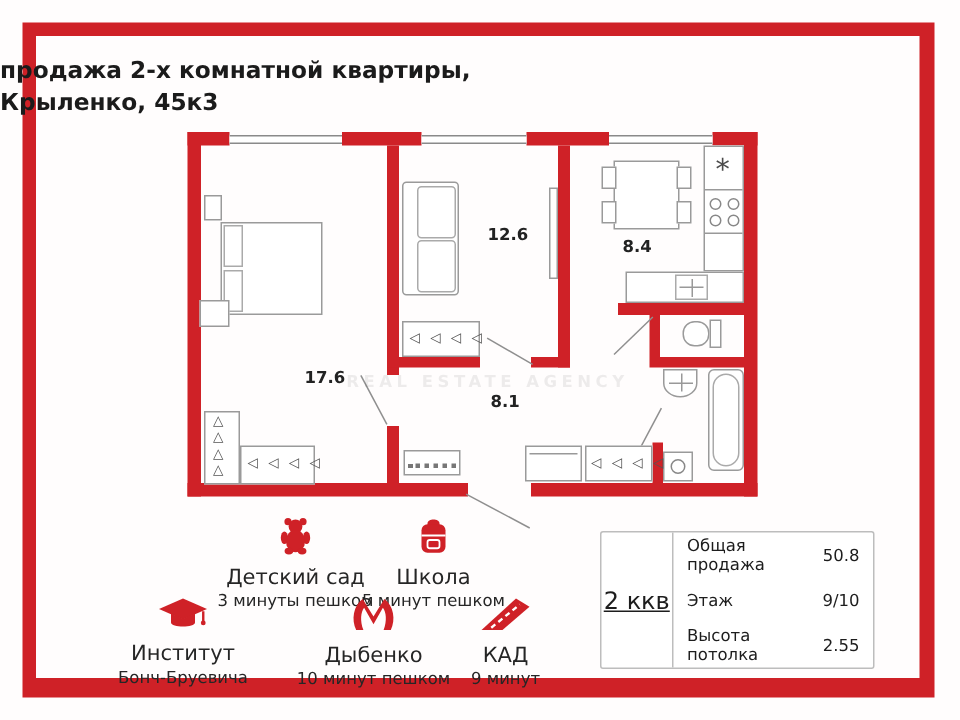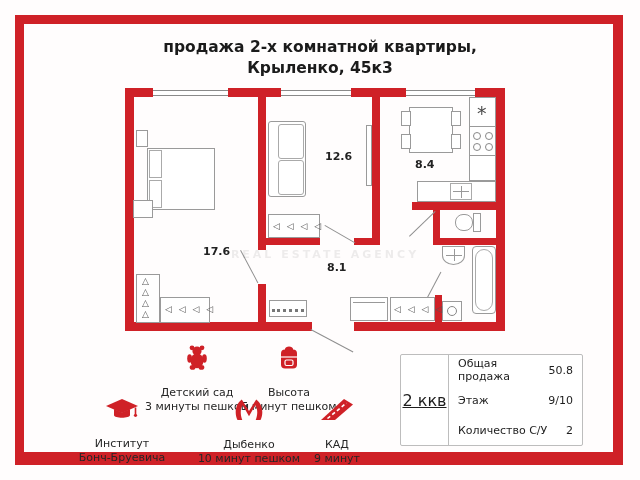--- a/index.html
+++ b/index.html
@@ -6,21 +6,21 @@
   body{
     width:640px;height:480px;position:relative;overflow:hidden;
     background:#fffdfd;font-family:"DejaVu Sans","Liberation Sans",sans-serif;
   }
   .frame{
     position:absolute;left:15px;top:15px;width:608px;height:450px;
     border:9px solid #cf2127;border-bottom-width:13px;border-right-width:10px;
     box-sizing:border-box;pointer-events:none;
   }
   .title{
-    position:absolute;top:37px;left:0;width:640px;text-align:center;
+    position:absolute;top:37px;left:0;width:640px;text-align:left;
     font-weight:bold;font-size:15.5px;line-height:1.35;color:#1b1b1b;
   }
   
   .plan{position:absolute;left:125px;top:88px;width:380px;height:265px;}
   .w{position:absolute;background:#cf2127;}
   .win{position:absolute;top:2px;height:4px;background:#fff;border-top:1px solid #8a8a8a;border-bottom:1px solid #8a8a8a;}
   .f{position:absolute;border:1px solid #9a9a9a;background:#fff;box-sizing:border-box;}
   .fi{position:absolute;border:1px solid #aaa;background:#fff;box-sizing:border-box;}
   .swing{position:absolute;border-top:1px solid #8f8f8f;transform-origin:0 0;height:0;}
   .area{position:absolute;font-size:11px;font-weight:600;color:#222;}
@@ -30,21 +30,21 @@
   .vent{position:absolute;font-size:19px;color:#4a4a4a;line-height:1;}
   .cross-h{position:absolute;border-top:1px solid #999;}
   .cross-v{position:absolute;border-left:1px solid #999;}
   .watermark{
     position:absolute;left:95px;top:160px;width:210px;text-align:center;
     font-size:11px;letter-spacing:3px;color:#555;opacity:0.10;font-weight:bold;
   }
   .radiator{position:absolute;border-bottom:3px dotted #777;}
   
   .poi{position:absolute;display:flex;flex-direction:column;align-items:center;color:#262626;}
-  .poi .t1{font-size:11px;line-height:1.3;margin-top:12px;}
+  .poi .t1{font-size:14px;line-height:1.3;margin-top:2px;}
   .poi .t2{font-size:11px;line-height:1.25;}
   
   .sumtable{
     position:absolute;left:400px;top:354px;width:183px;height:92px;
     border:1px solid #bdbdbd;border-radius:2px;display:flex;box-sizing:border-box;background:#fff;
   }
   .sumtable .head{
     width:47px;border-right:1px solid #bdbdbd;display:flex;align-items:center;justify-content:center;
     font-size:16px;color:#1d1d1d;text-decoration:underline;
   }
@@ -182,21 +182,21 @@
 
 <div class="poi" style="left:229px;top:344px;width:120px;">
   <span>
     <svg width="24" height="26" viewBox="0 0 24 26">
       <path d="M8 5 C8 1.5 16 1.5 16 5 L16 7 L8 7 Z" fill="#cf2127"></path>
       <rect x="4" y="5.5" width="16" height="19" rx="4" fill="#cf2127"></rect>
       <path d="M4 13 H20" stroke="#fff" stroke-width="1.2"></path>
       <rect x="8" y="16" width="8" height="5.5" rx="1.5" fill="none" stroke="#fff" stroke-width="1.2"></rect>
     </svg>
   </span>
-  <div class="t1">Высота</div>
+  <div class="t1">Школа</div>
   <div class="t2">5 минут пешком</div>
 </div>
 
 <div class="poi" style="left:50px;top:397px;width:144px;">
   <span>
     <svg width="36" height="24" viewBox="0 0 36 24">
       <polygon points="18,2 34,9 18,16 2,9" fill="#cf2127"></polygon>
       <path d="M10 12 V18 C10 21.6 26 21.6 26 18 V12 L18 15.5 Z" fill="#cf2127"></path>
       <path d="M31.5 10.5 V17" stroke="#cf2127" stroke-width="1.6" fill="none"></path>
       <circle cx="31.5" cy="18.3" r="1.6" fill="#cf2127"></circle>
@@ -232,17 +232,17 @@
   <div class="rows">
     <div class="row">
       <span>Общая продажа</span>
       <span>50.8</span>
     </div>
     <div class="row">
       <span>Этаж</span>
       <span>9/10</span>
     </div>
     <div class="row">
-      <span>Количество С/У</span>
-      <span>2</span>
+      <span>Высота потолка</span>
+      <span>2.55</span>
     </div>
   </div>
 </div>
 
 </body></html>

